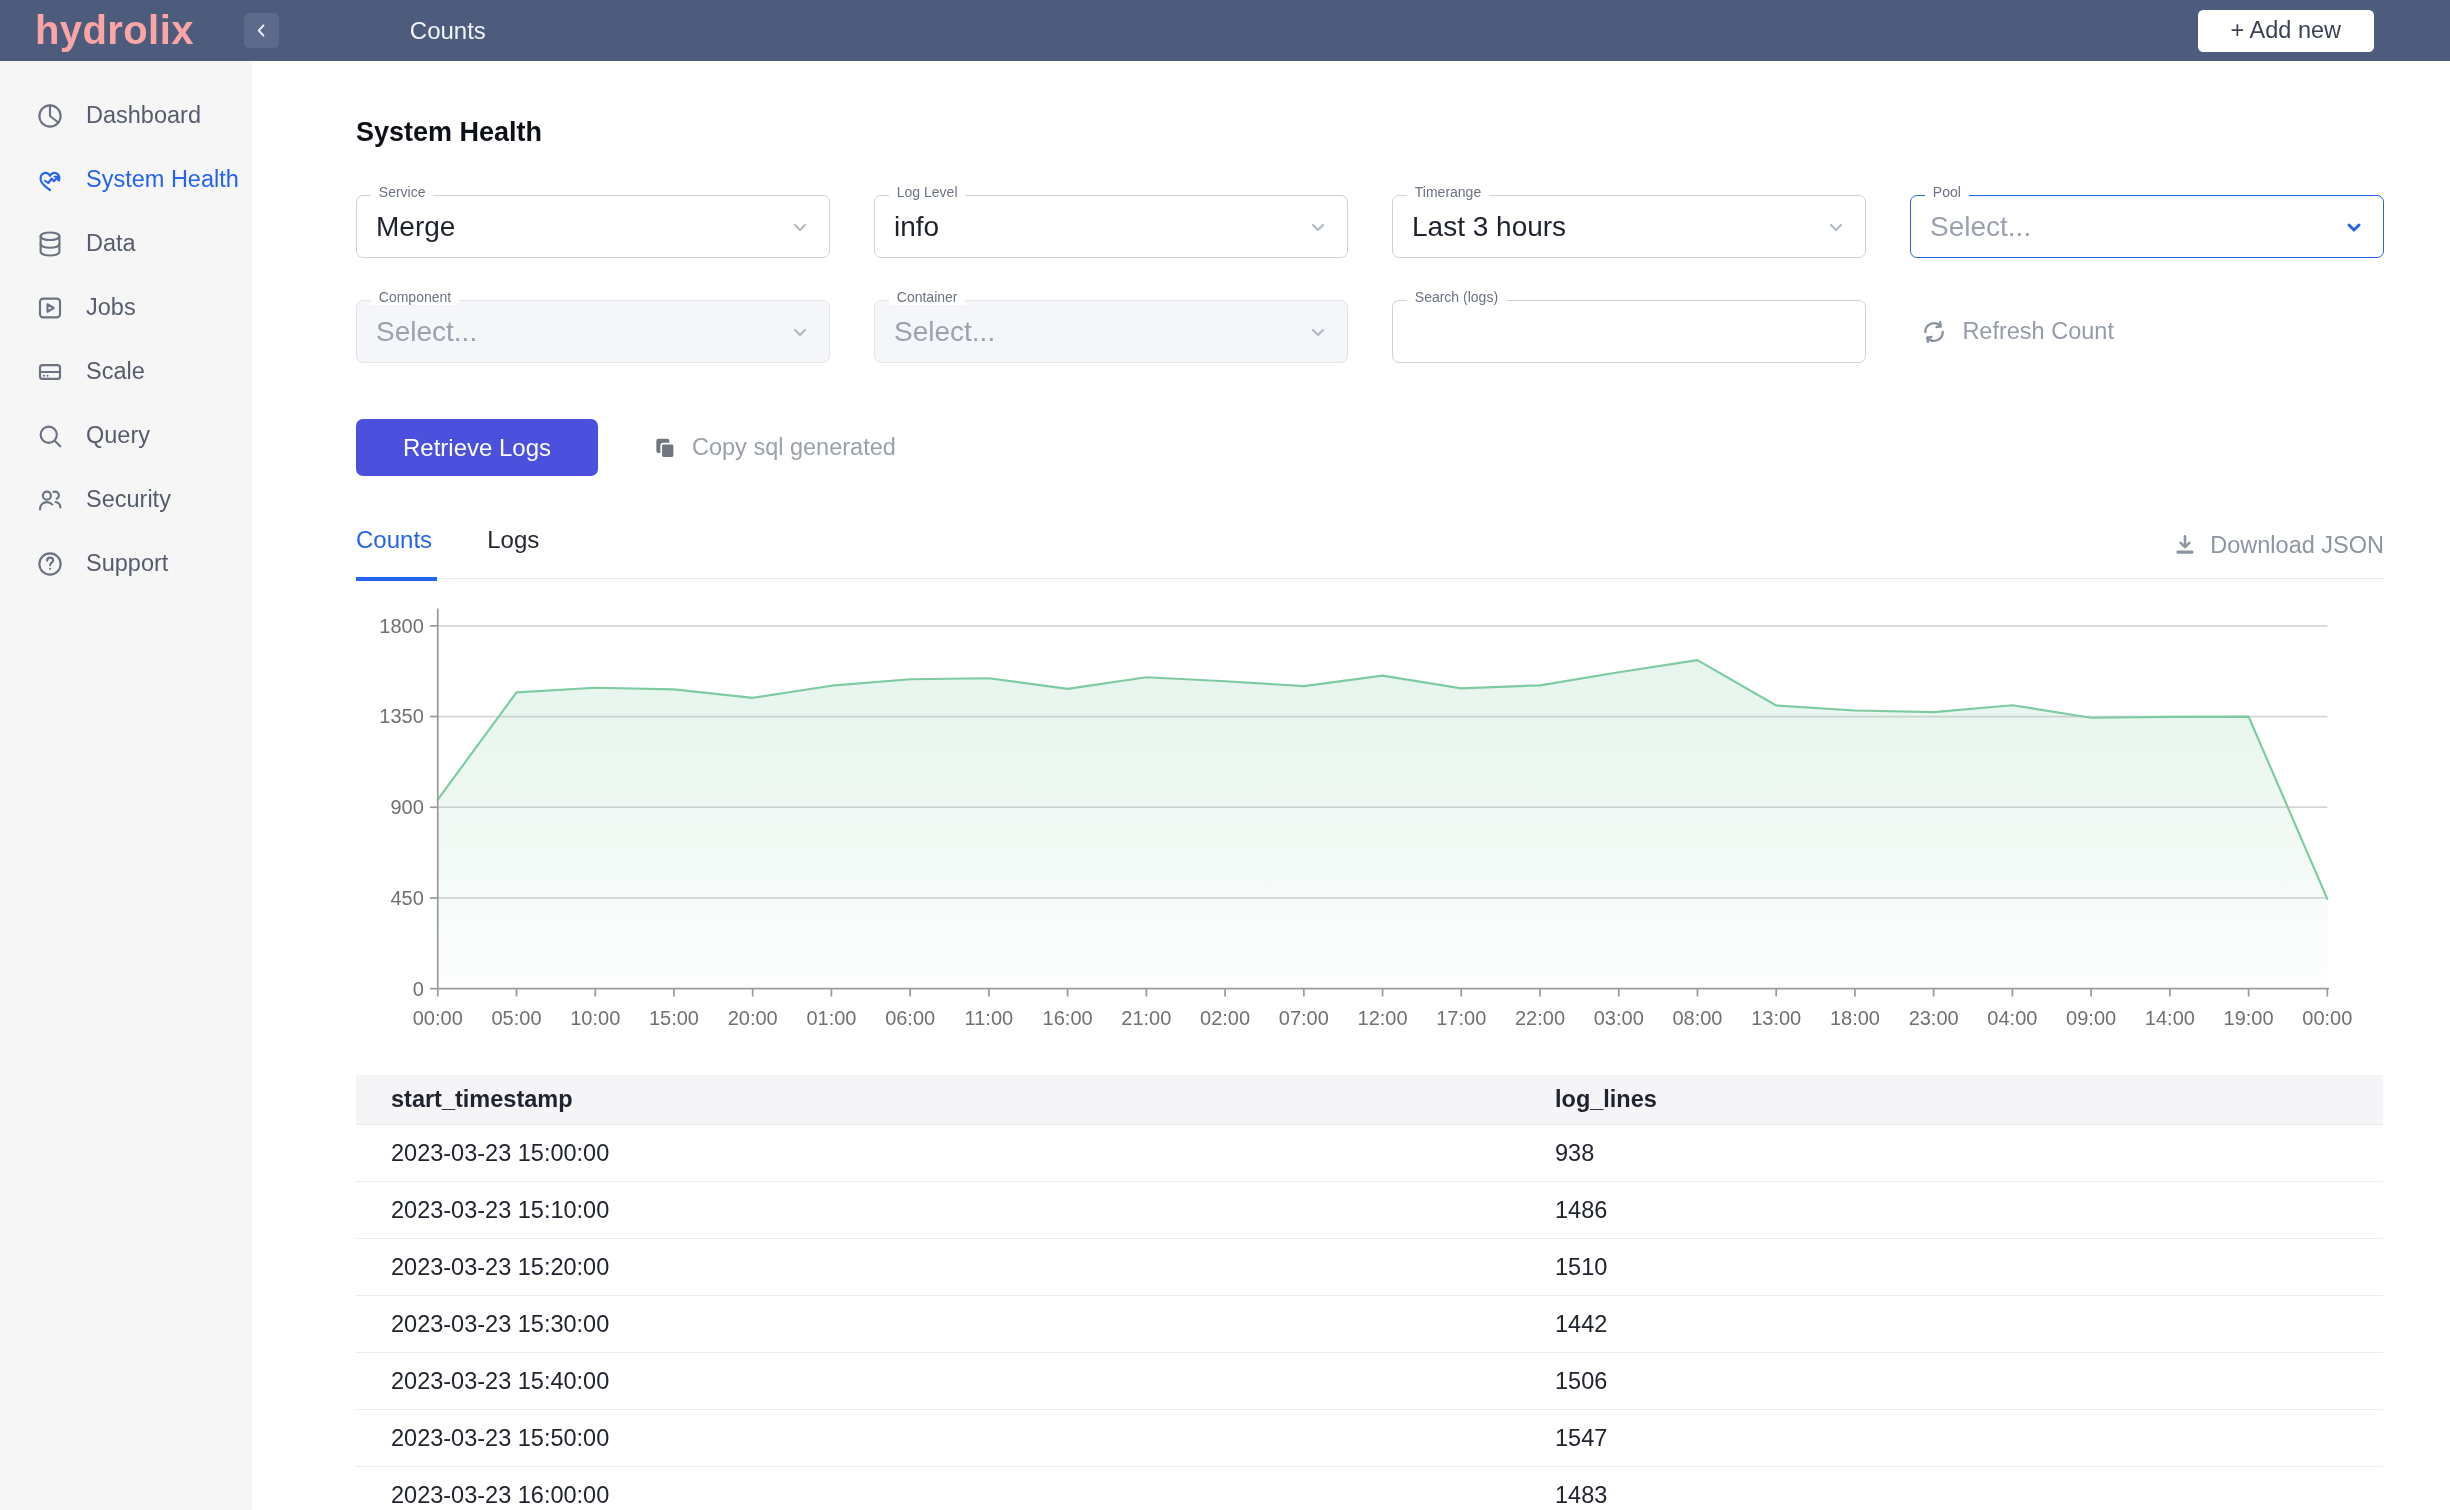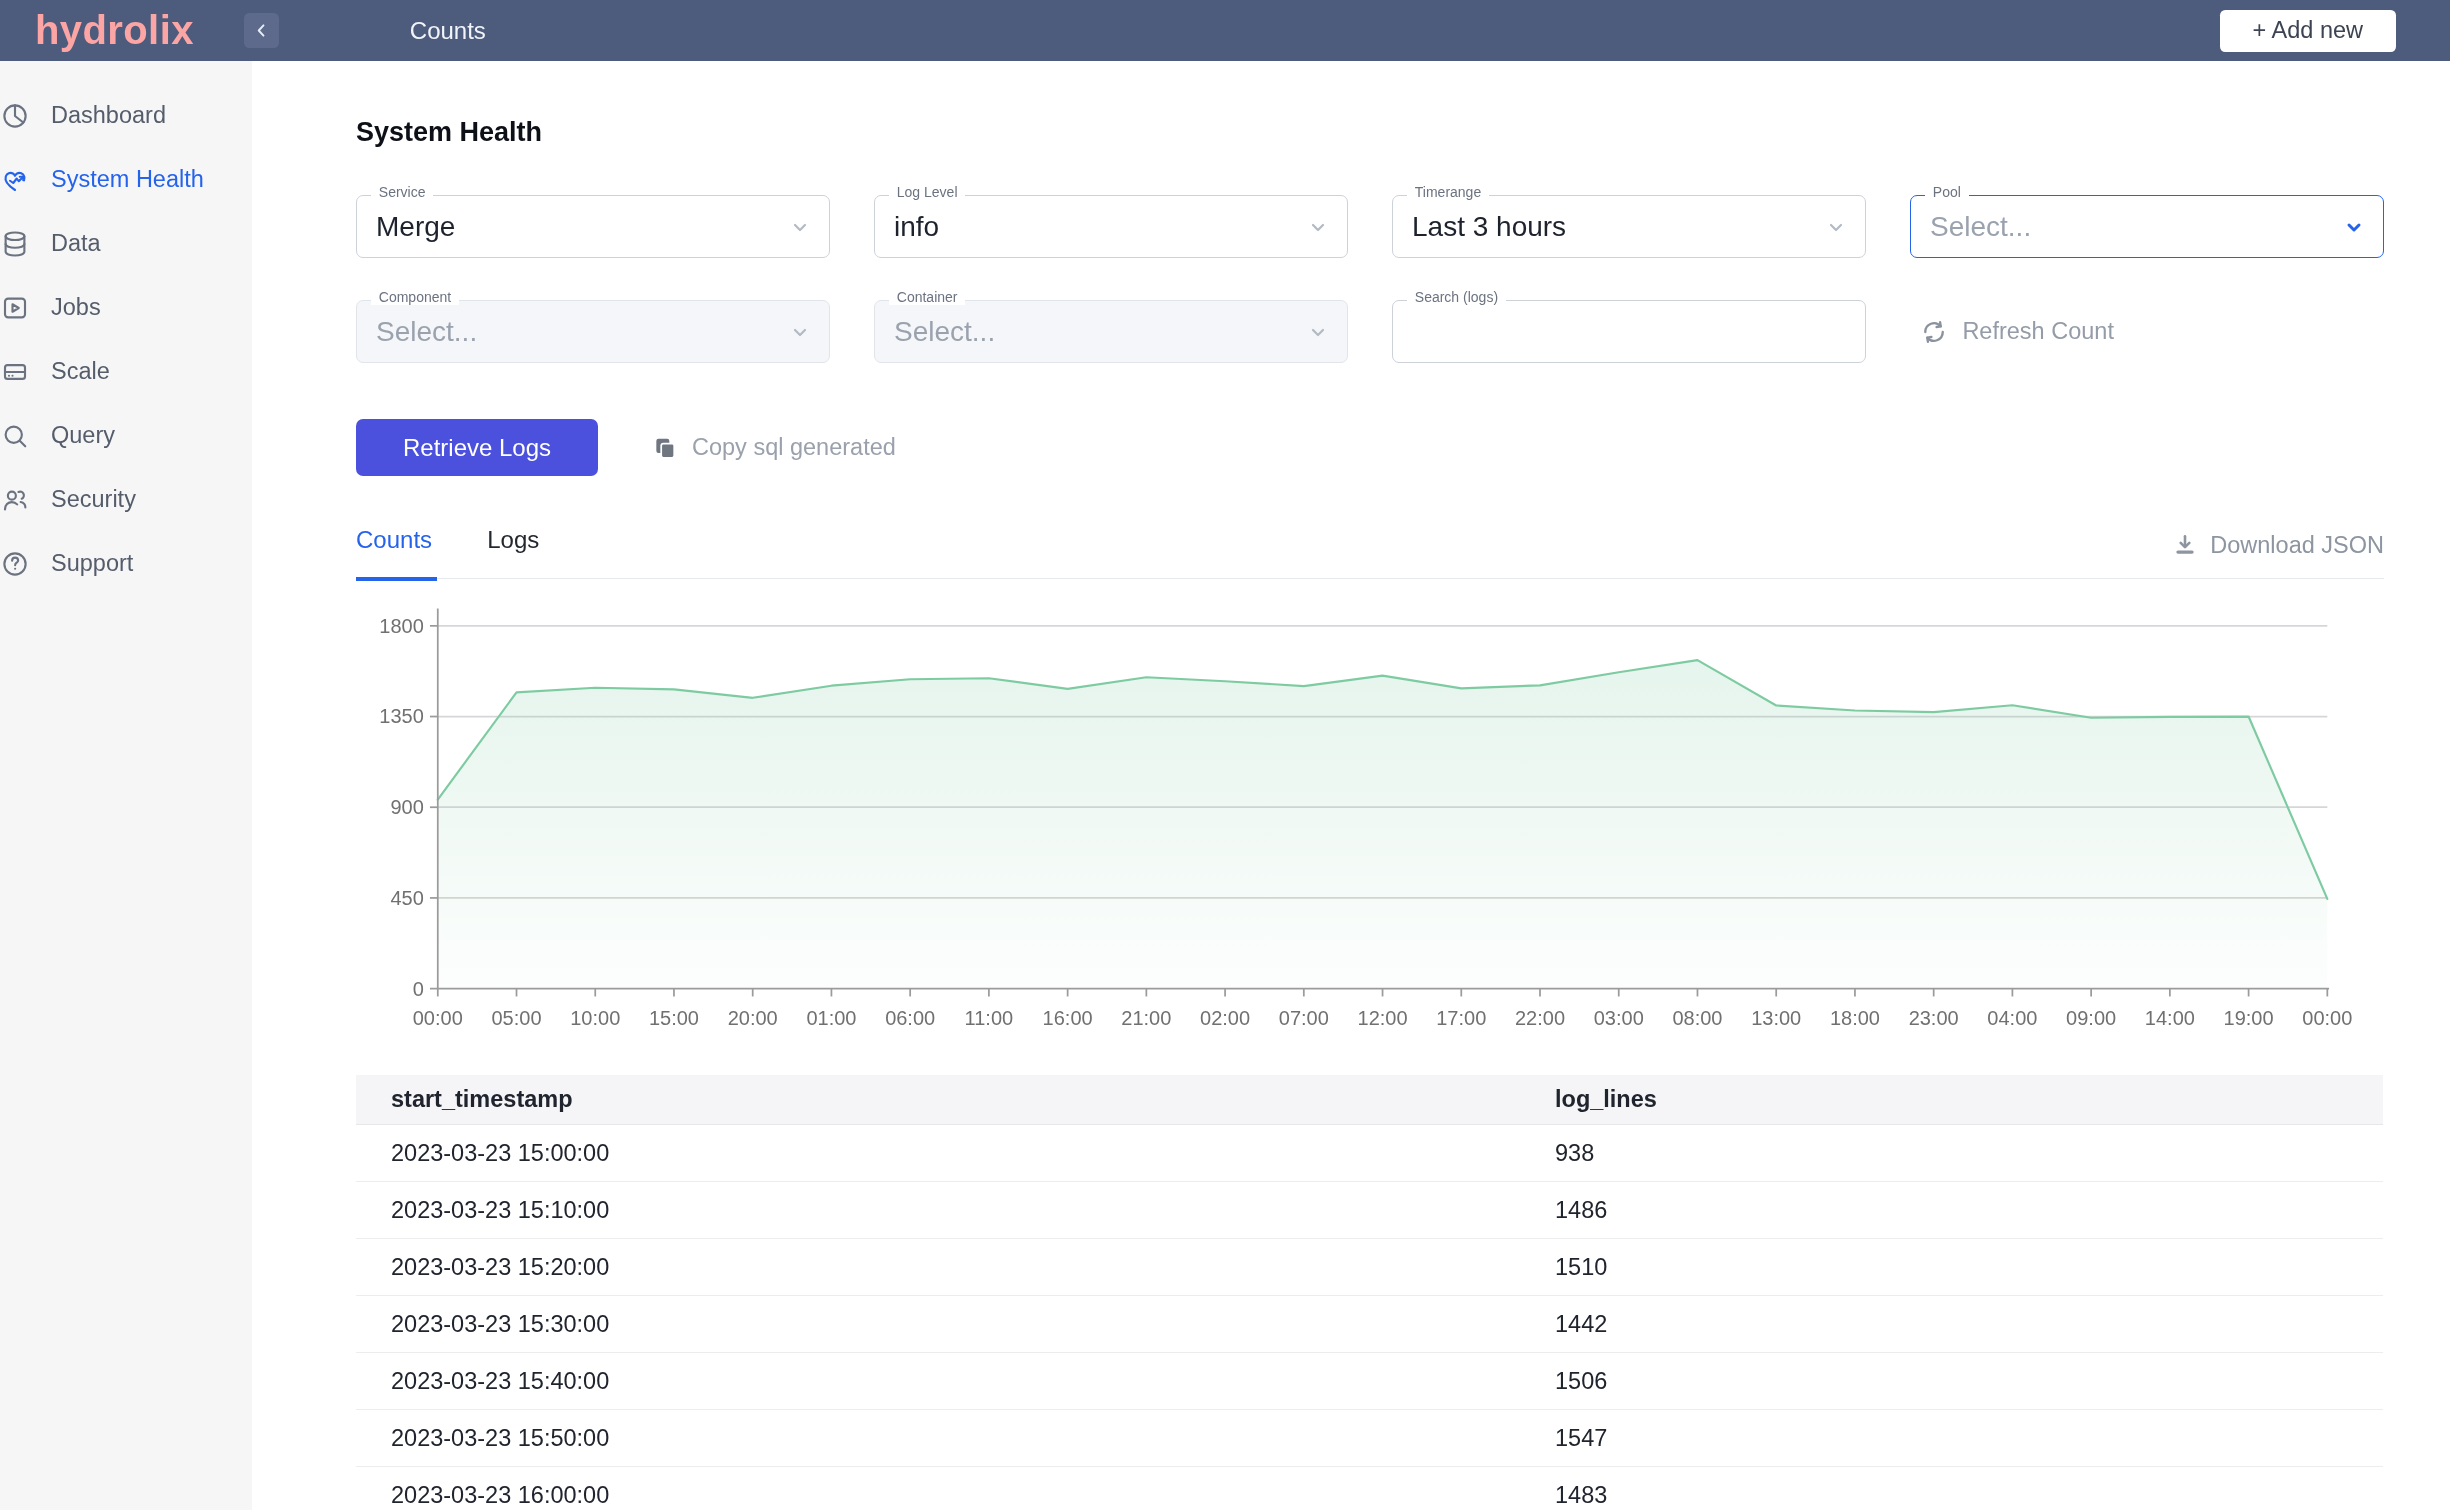--- a/index.html
+++ b/index.html
@@ -7,28 +7,28 @@
               font-family:"Liberation Sans","DejaVu Sans",sans-serif; color:#20242e; }
   .app { width:2450px; height:1510px; display:flex; flex-direction:column; }
 
   
   .topbar { height:61px; flex:0 0 61px; background:#4d5b7d; display:flex; align-items:center; position:relative; z-index:5; }
   .logo { color:#fca5a5; font-size:40px; font-weight:700; letter-spacing:0.4px; margin-left:35px; }
   .collapse-btn { width:35px; height:35px; margin-left:50px; border:none; border-radius:5.2px;
                   background:#5d6a8b; color:#e8ebf2; font-size:26px; line-height:31px; cursor:pointer;
                   display:flex; align-items:center; justify-content:center; }
   .topbar-title { color:#f2f4f9; font-size:24px; margin-left:131px; }
-  .add-new-btn { position:absolute; right:54px; top:9.6px; height:42px; padding:0 33px; background:#ffffff;
+  .add-new-btn { position:absolute; right:76px; top:9.6px; height:42px; padding:0 33px; background:#ffffff;
                  border:none; border-radius:5.2px; font-size:23.5px; color:#3c4352; cursor:pointer;
                  font-family:inherit; }
 
   
   .body-row { flex:1; display:flex; min-height:0; }
   .sidebar { width:252px; flex:0 0 252px; background:#f6f6f7; padding-top:22.6px; }
-  .side-item { height:64px; display:flex; align-items:center; cursor:pointer; }
+  .side-item { height:64px; display:flex; align-items:center; padding-left:35px; cursor:pointer; }
   .side-item svg { width:30px; height:30px; flex:0 0 30px; }
   .side-item .lbl { font-size:23.5px; color:#555d6b; margin-left:21px; }
   .side-item.active .lbl { color:#2563eb; }
 
   main { flex:1; padding:0 66px 0 104px; min-width:0; }
 
   h1.page-heading { font-size:27px; font-weight:700; color:#0d1017; margin-top:56px; }
 
   
   .filters-grid { margin-top:47px; display:grid; grid-template-columns:repeat(4,474px); column-gap:44px; row-gap:42px; }

